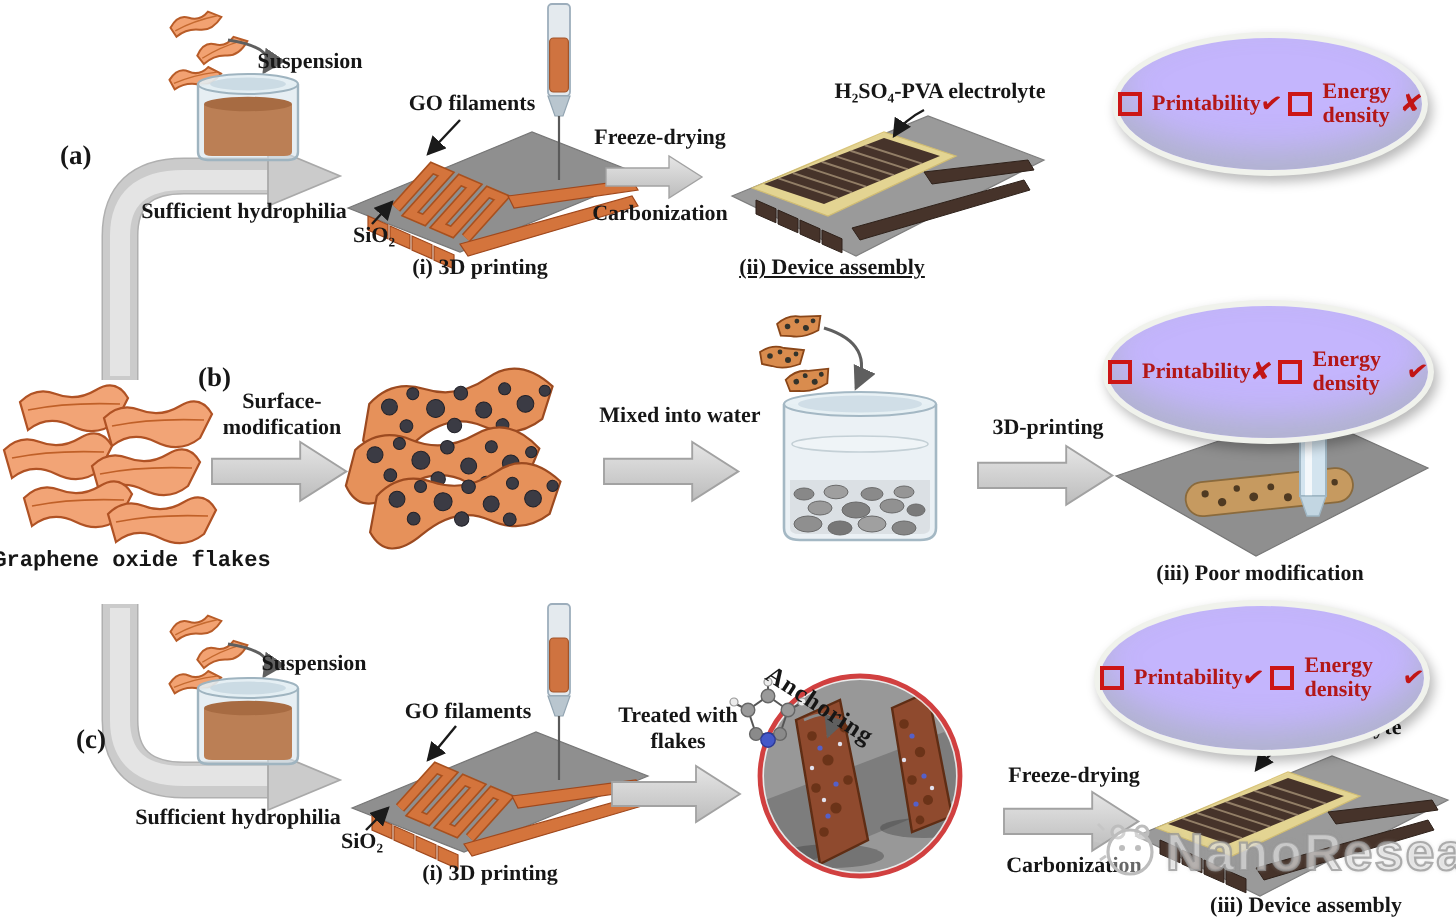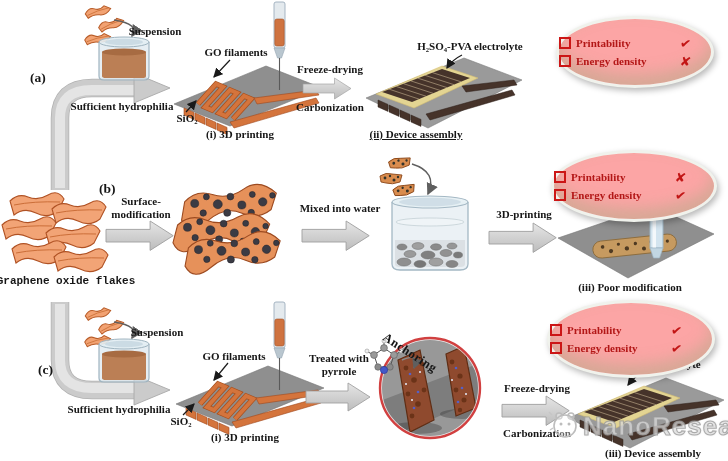--- a/index.html
+++ b/index.html
@@ -3,23 +3,23 @@
 <meta charset="utf-8">
 <style>
   html,body{margin:0;padding:0;background:#fff;}
   .canvas{position:relative;width:728px;height:461px;background:#ffffff;overflow:hidden;
           font-family:"Liberation Serif","DejaVu Serif",serif;}
   .art{position:absolute;left:0;top:0;}
   .lbl{position:absolute;font-weight:bold;color:#161616;font-size:11px;line-height:1.1;
        white-space:nowrap;transform:translateX(-50%);}
   .panel-letter{position:absolute;font-weight:bold;color:#161616;font-size:13.5px;white-space:nowrap;}
   .rot{transform:rotate(33deg);transform-origin:left top;font-size:12.5px;letter-spacing:.5px;}
-  .oval{position:absolute;border-radius:50%;background:#fca5a5;border:3px solid #f0f2ec;
+  .oval{position:absolute;border-radius:50%;background:#c4b5fd;border:3px solid #f0f2ec;
         box-shadow:2px 3px 6px rgba(0,0,0,.28), inset 0 -10px 16px rgba(140,175,120,.35);
-        display:flex;flex-direction:column;justify-content:center;gap:3px;}
+        display:flex;justify-content:center;gap:3px;}
   .score-item{display:flex;align-items:center;width:132px;font-size:11px;font-weight:bold;color:#b31717;}
   .chk{width:8px;height:8px;border:2px solid #cc1616;margin-right:5px;flex:0 0 auto;}
   .mark{margin-left:auto;font-family:"DejaVu Sans",sans-serif;font-size:13px;color:#c21515;
         transform:rotate(8deg);}
   .watermark{position:absolute;left:546px;top:408px;display:flex;align-items:center;gap:3px;
              pointer-events:none;}
   .wm-text{font-family:"Liberation Sans","DejaVu Sans",sans-serif;font-weight:bold;font-size:26px;
            color:rgba(255,255,255,0.45);-webkit-text-stroke:1.1px rgba(150,150,150,.75);
            text-shadow:0 0 2px rgba(160,160,160,.6);letter-spacing:1px;}
 </style>
@@ -335,21 +335,21 @@
   <div class="lbl" style="left:524px;top:208px;">3D-printing</div>
   <div class="lbl" style="left:630px;top:281px;">(iii) Poor modification</div>
 
   <div class="panel-letter" style="left:38px;top:362px;">(c)</div>
   <div class="lbl" style="left:157px;top:326px;">Suspension</div>
   <div class="lbl" style="left:119px;top:403px;">Sufficient hydrophilia</div>
   <div class="lbl" style="left:234px;top:350px;">GO filaments</div>
   <div class="lbl" style="left:181px;top:415px;">SiO₂</div>
   <div class="lbl" style="left:245px;top:431px;">(i) 3D printing</div>
   <div class="lbl" style="left:339px;top:352px;">Treated with</div>
-  <div class="lbl" style="left:339px;top:365px;">pyrrole</div>
+  <div class="lbl" style="left:339px;top:365px;">flakes</div>
   <div class="panel-letter rot" style="left:388px;top:330px;">Anchoring</div>
   <div class="lbl" style="left:537px;top:382px;">Freeze-drying</div>
   <div class="lbl" style="left:537px;top:427px;">Carbonization</div>
   <div class="lbl" style="left:648px;top:358px;">H₂SO₄-PVA electrolyte</div>
   <div class="lbl" style="left:653px;top:447px;">(iii) Device assembly</div>
 
   <div class="oval" style="left:556px;top:16px;width:152px;height:66px;">
     <div class="score-item">
       <span class="chk"></span>
       <span>Printability</span>

